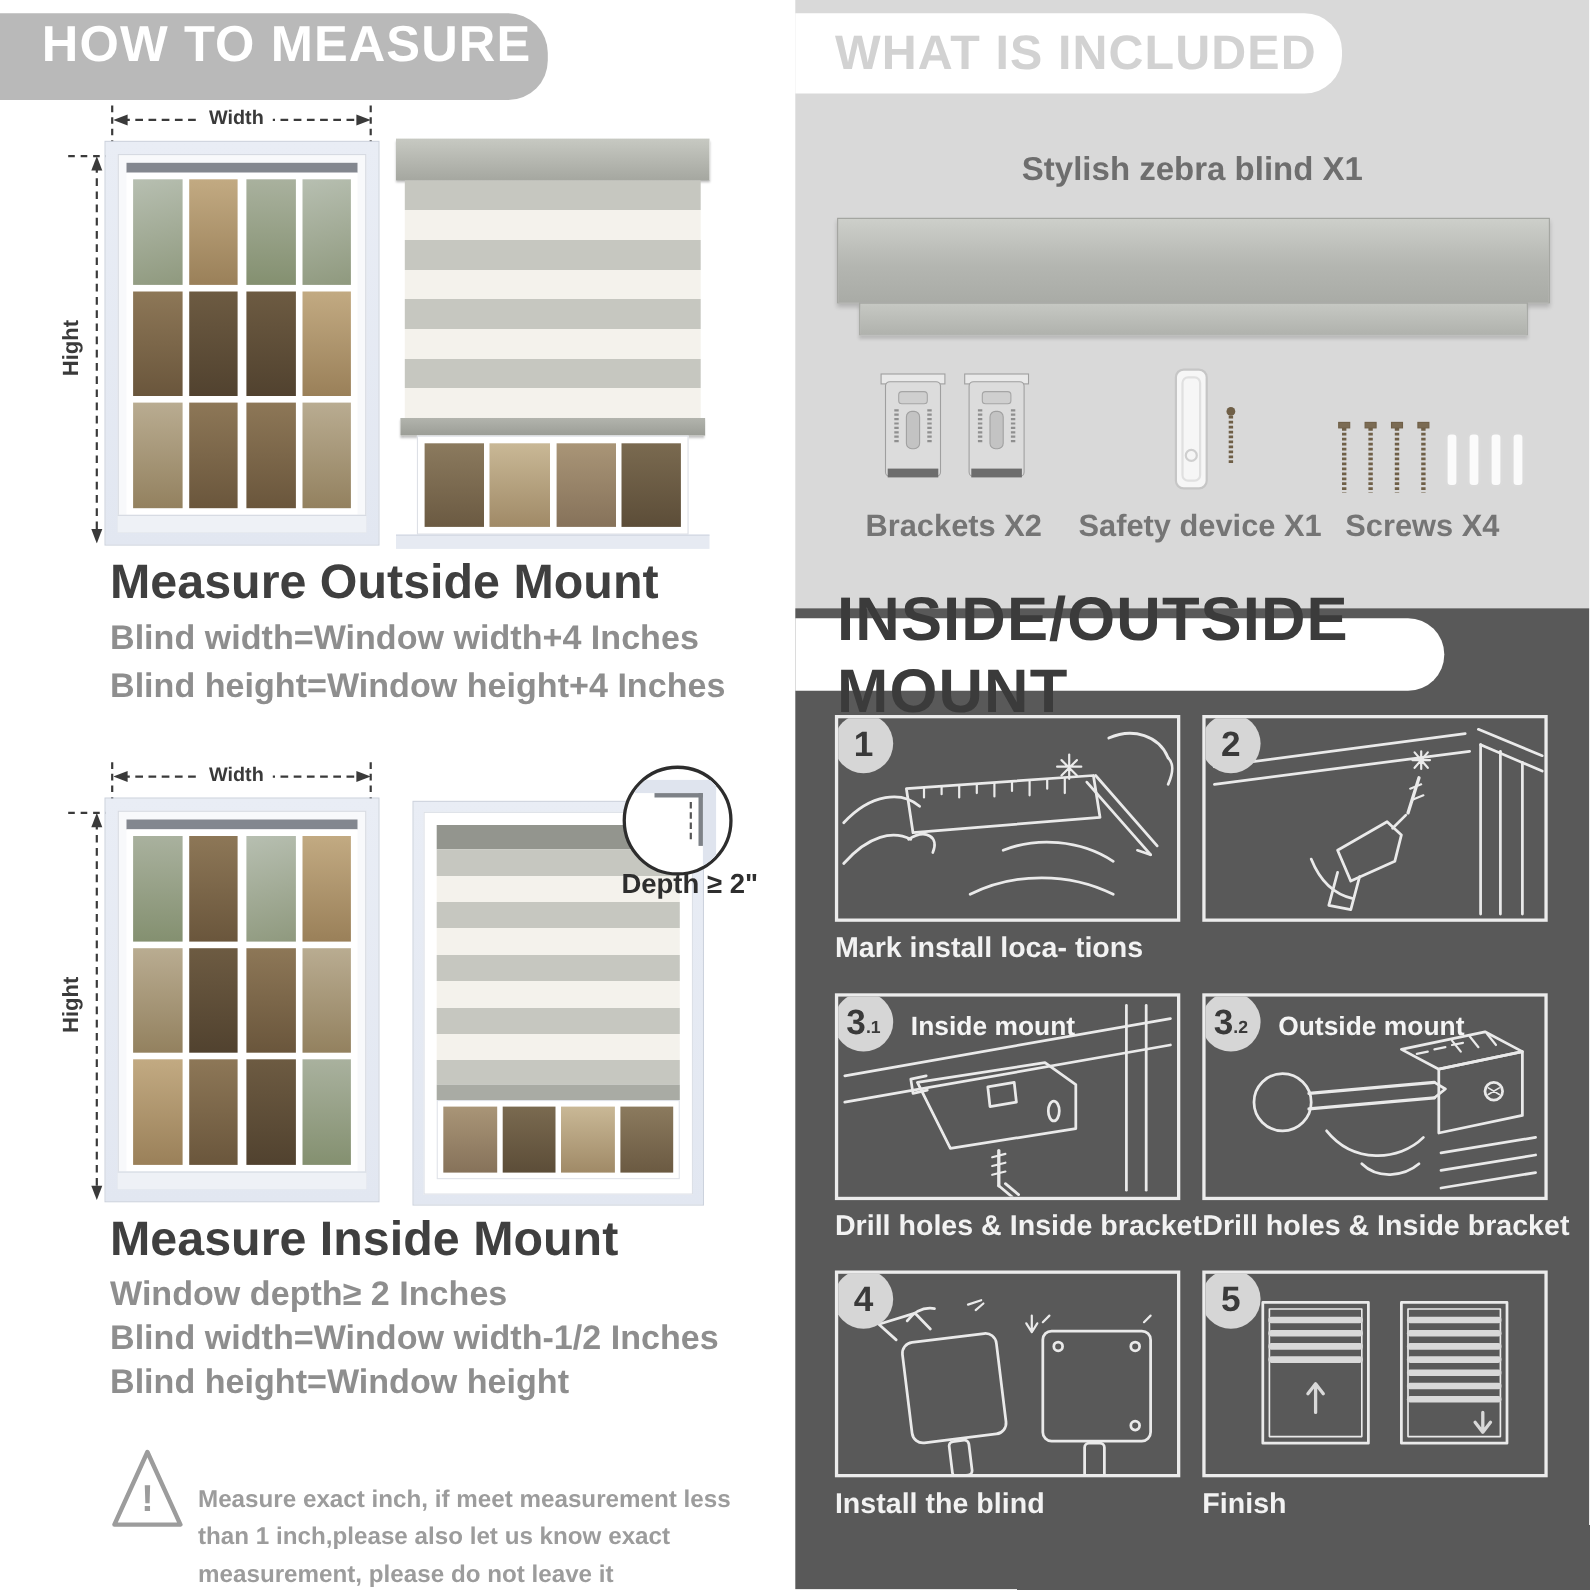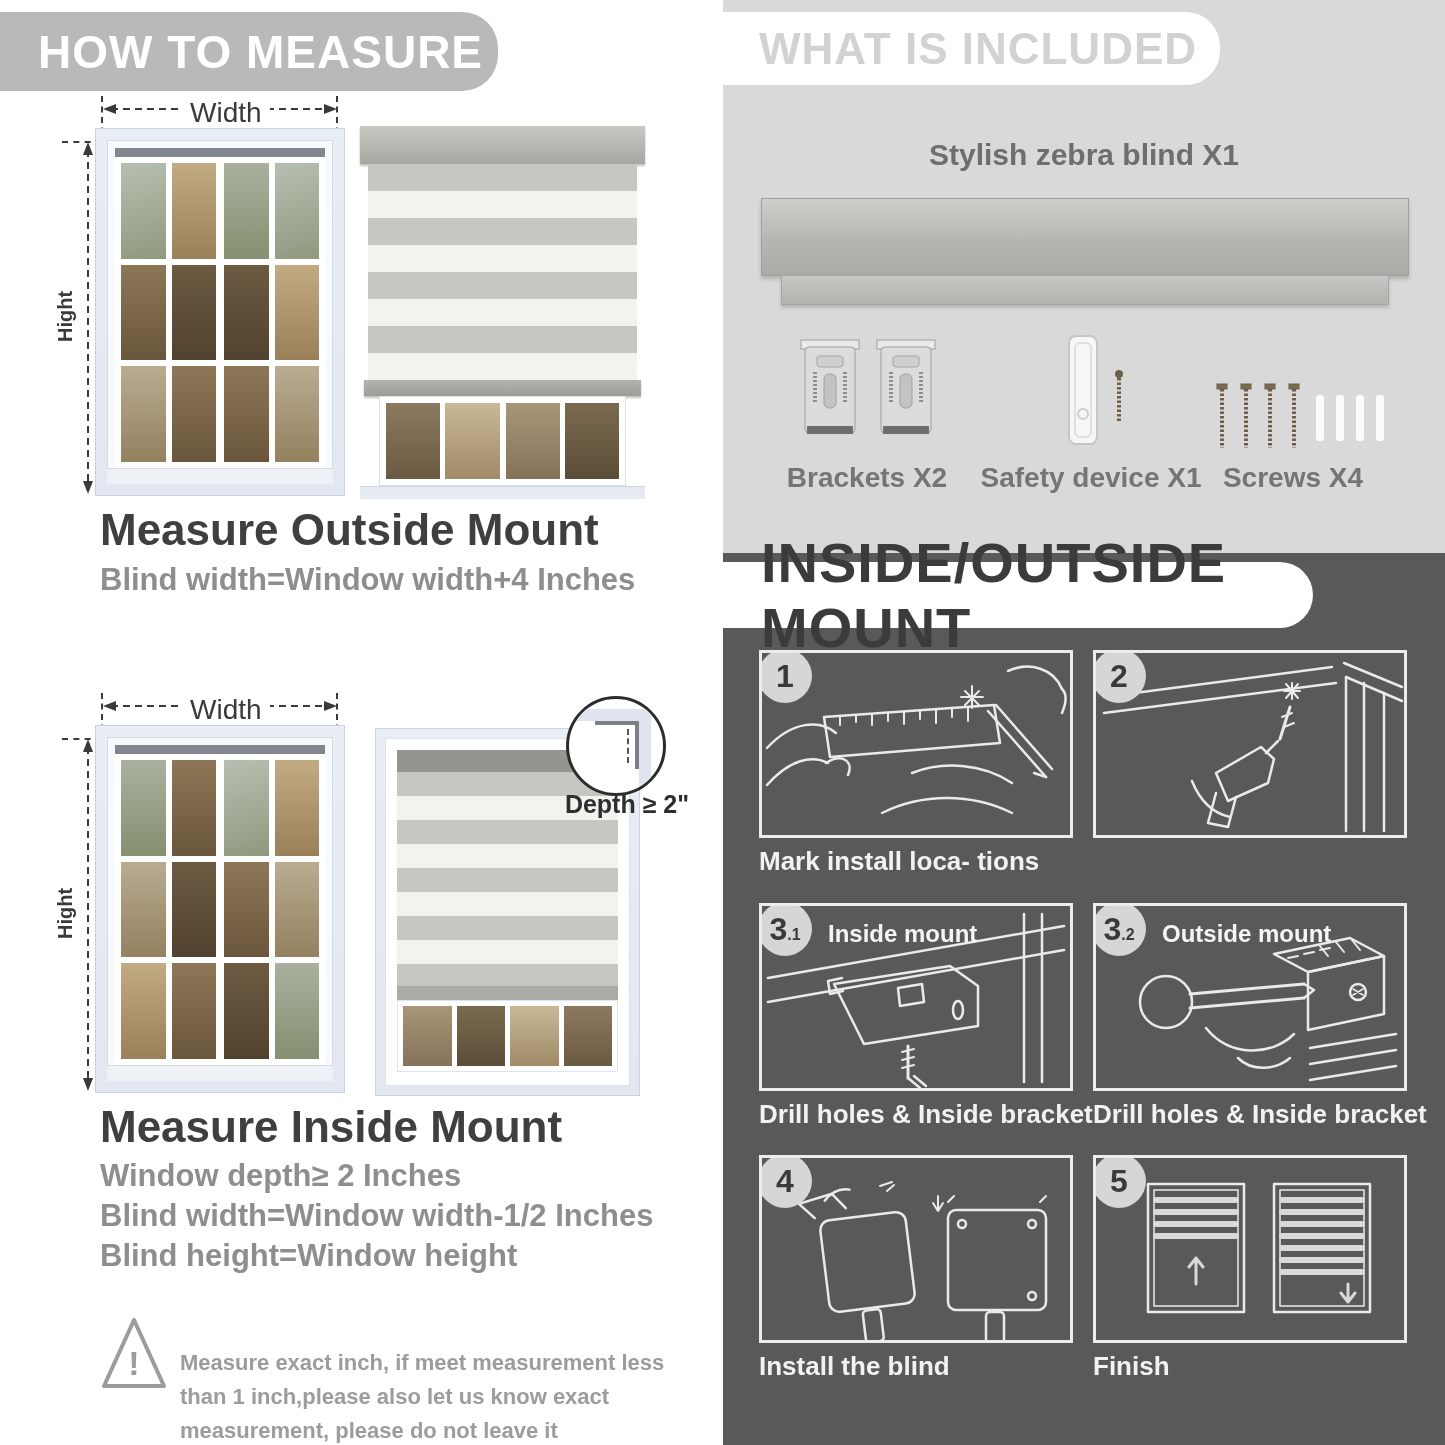--- a/index.html
+++ b/index.html
@@ -3,21 +3,21 @@
 <meta charset="utf-8">
 <style>
   html,body{margin:0;padding:0;background:#ffffff;}
   .canvas{position:relative;width:1445px;height:1445px;overflow:hidden;
           font-family:"Liberation Sans",sans-serif;background:#ffffff;}
   .abs{position:absolute;}
 
   
   .left-half{position:absolute;left:0;top:0;width:723px;height:1445px;background:#ffffff;}
   .banner-gray{position:absolute;left:0;top:12px;width:498px;height:79px;background:#b9b9b9;
-               border-radius:0 36px 36px 0;display:flex;align-items:center;padding-left:38px;box-sizing:border-box;}
+               border-radius:0 36px 36px 0;display:flex;align-items:flex-start;padding-left:38px;box-sizing:border-box;}
   .banner-gray span{color:#ffffff;font-weight:bold;font-size:46px;letter-spacing:1px;}
 
   .h-measure{position:absolute;color:#3f3f3f;font-weight:bold;font-size:44px;}
   .sub-line{position:absolute;color:#8e8e8e;font-weight:bold;font-size:31px;}
 
   
   .window-fig{position:absolute;width:250px;height:368px;}
   .casing{position:absolute;inset:0;background:linear-gradient(180deg,#e9edf5,#e2e7f1);border:1px solid #ccd2dd;}
   .frame{position:absolute;inset:12px;background:#f8f9fb;border:1px solid #d6dae2;}
   .shadowbar{position:absolute;left:20px;right:20px;top:20px;height:9px;background:#83878f;}
@@ -52,21 +52,21 @@
   .inside-fig{position:absolute;left:375px;top:728px;width:265px;height:368px;}
   .inside-fig .casing2{position:absolute;inset:0;background:linear-gradient(180deg,#e9edf5,#e2e7f1);border:1px solid #ccd2dd;}
   .inside-fig .frame2{position:absolute;inset:10px;background:#ffffff;border:1px solid #dce0e7;}
   .recess{position:absolute;left:22px;right:22px;top:22px;bottom:20px;background:#ffffff;}
   .r-head{height:22px;background:#93958e;}
   .r-body{height:214px;background:repeating-linear-gradient(180deg,#c6c7c0 0 24px,#f4f2ec 24px 48px);}
   .r-foot{height:14px;background:#a9aba4;}
   .r-win{height:72px;background:#ffffff;border:1px solid #e0e3e9;display:flex;gap:5px;padding:5px;box-sizing:border-box;}
 
   
-  .arrow-label{position:absolute;background:#ffffff;padding:0 8px;color:#3a3a3a;font-weight:normal;font-size:28px;text-align:center;}
+  .arrow-label{position:absolute;background:#ffffff;padding:0 8px;color:#3a3a3a;font-weight:bold;font-size:18px;text-align:center;}
   .v-guide{position:absolute;width:0;height:48px;border-left:2px dashed #3a3a3a;}
   .h-guide{position:absolute;height:0;width:40px;border-top:2px dashed #3a3a3a;}
   .hight-label{position:absolute;color:#3a3a3a;font-weight:bold;font-size:20px;transform:rotate(-90deg);transform-origin:center;}
 
   
   .callout{position:absolute;left:566px;top:696px;width:100px;height:100px;border:3px solid #2d2d2d;border-radius:50%;
            background:#ffffff;overflow:hidden;box-sizing:border-box;}
   .co-casing{position:absolute;right:12px;top:10px;width:62px;height:66px;
              border-top:12px solid #dfe4ee;border-right:12px solid #dfe4ee;}
   .co-line{position:absolute;right:24px;top:22px;width:40px;height:44px;
@@ -176,20 +176,21 @@
         <div class="u-door">
             <div class="pane u2"></div>
             <div class="pane u4"></div>
           </div>
       </div>
       <div class="z-sill"></div>
     </div>
 
     <div class="h-measure" style="left:100px;top:505px;">Measure Outside Mount</div>
     <div class="sub-line" style="left:100px;top:562px;">Blind width=Window width+4 Inches</div>
+    <div class="sub-line" style="left:100px;top:606px;">Blind height=Window height+4 Inches</div>
 
     <div class="abs" style="left:103px;top:697px;">
       <svg width="234" height="18" viewBox="0 0 234 18">
         <line x1="8" y1="9" x2="226" y2="9" stroke="#3a3a3a" stroke-width="2" stroke-dasharray="7,5"></line>
         <polygon points="0,9 13,4 13,14" fill="#3a3a3a"></polygon>
         <polygon points="234,9 221,4 221,14" fill="#3a3a3a"></polygon>
       </svg>
     </div>
     <span class="arrow-label" style="left:182px;top:694px;">Width</span>
     <div class="v-guide" style="left:101px;top:693px;"></div>

